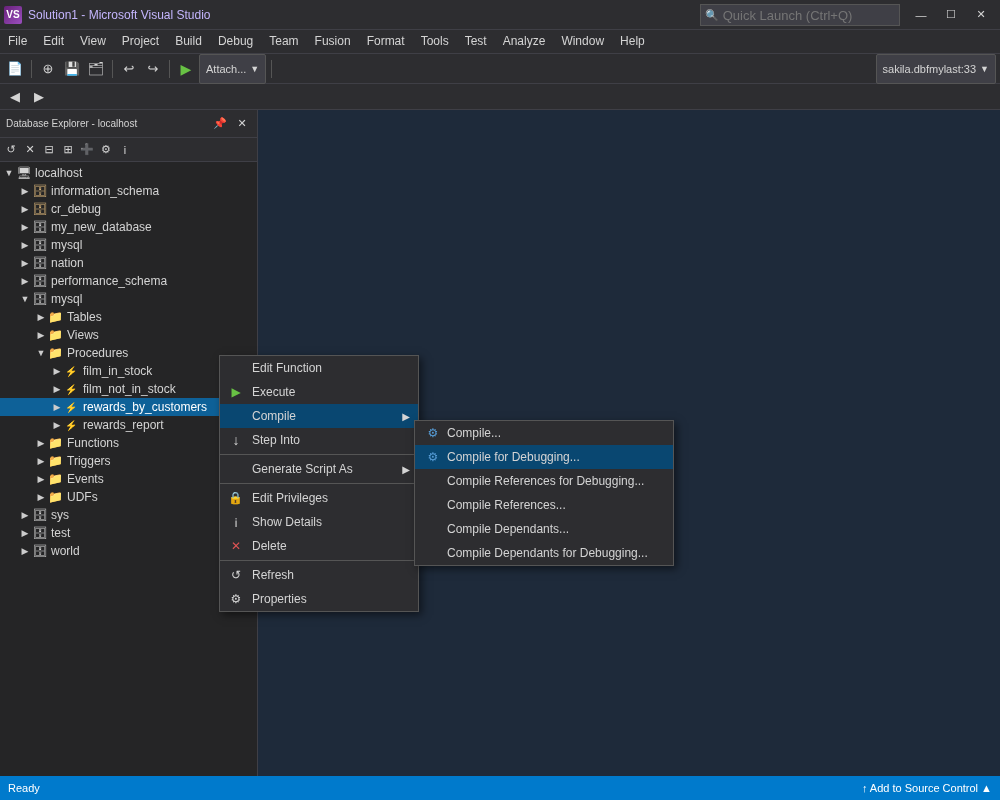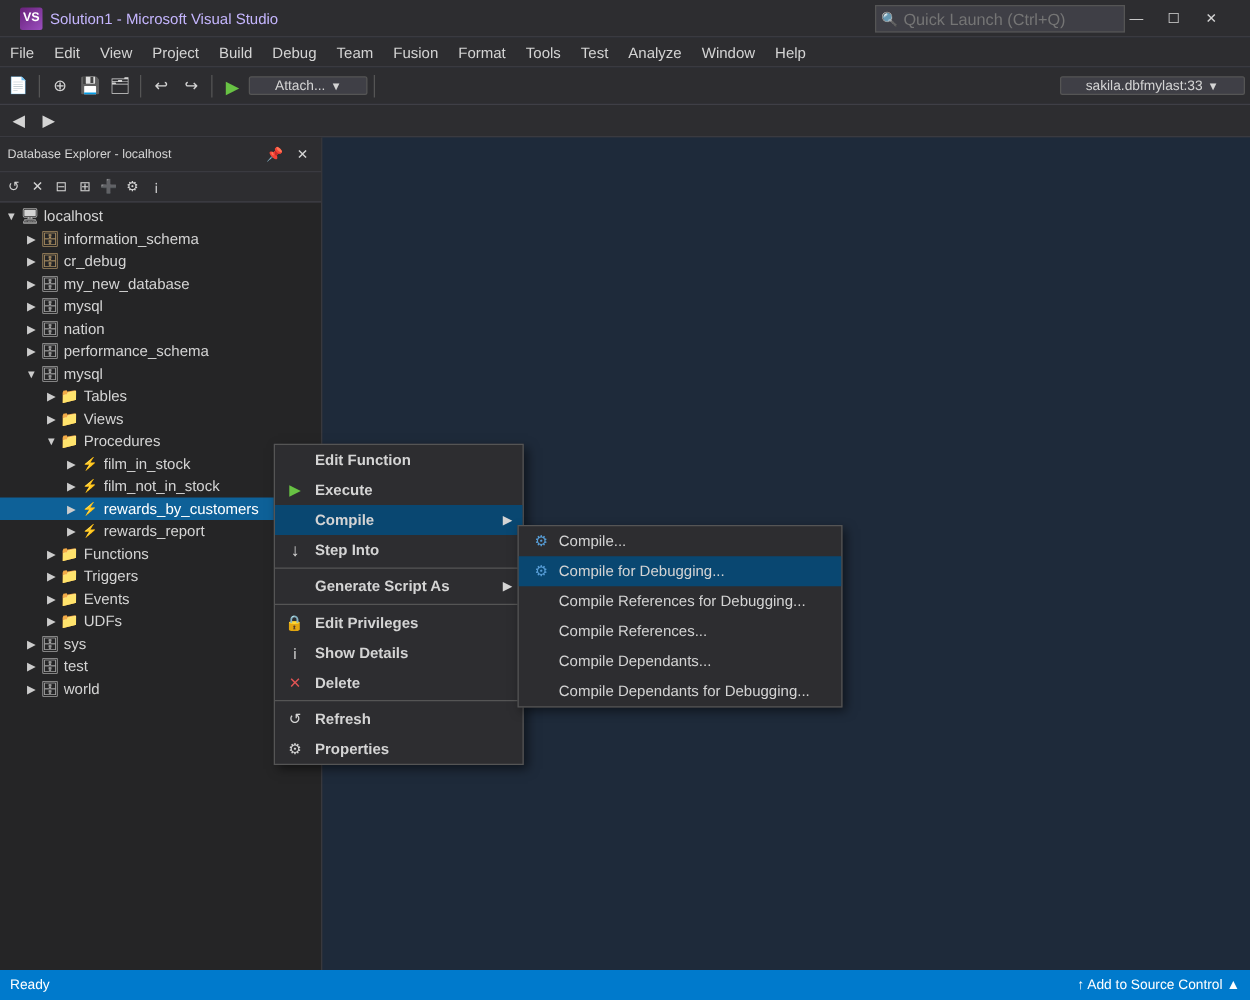--- a/index.html
+++ b/index.html
@@ -13,21 +13,21 @@
       color: #d4d4d4;
       user-select: none;
     }
 
     
     #title-bar {
       height: 30px;
       background: #2d2d30;
       display: flex;
       align-items: center;
-      padding: 0 16px;
+      padding: 0 4px;
       gap: 6px;
       border-bottom: 1px solid #3f3f46;
     }
     #title-bar .app-icon {
       width: 18px; height: 18px;
       background: linear-gradient(135deg, #68217a, #9b4fbf);
       border-radius: 2px;
       display: flex; align-items: center; justify-content: center;
       font-size: 10px; font-weight: bold; color: white;
       flex-shrink: 0;
@@ -62,21 +62,21 @@
     #search-area input {
       background: transparent; border: none; outline: none;
       color: #d4d4d4; font-size: 13px; flex: 1;
     }
 
     
     #menu-bar {
       height: 24px;
       background: #2d2d30;
       display: flex;
-      align-items: center;
+      align-items: flex-end;
       border-bottom: 1px solid #3f3f46;
     }
     .menu-item {
       padding: 2px 8px;
       cursor: pointer;
       font-size: 12px;
       color: #d4d4d4;
       height: 24px;
       display: flex; align-items: center;
     }
@@ -92,23 +92,23 @@
       gap: 2px;
     }
     .tb-btn {
       width: 22px; height: 22px;
       display: flex; align-items: center; justify-content: center;
       cursor: pointer; color: #d4d4d4; font-size: 13px;
       border-radius: 2px;
     }
     .tb-sep { width: 1px; height: 18px; background: #555; margin: 0 3px; }
     .tb-dropdown {
-      height: 15px; background: #3f3f46; border: 1px solid #555;
+      height: 30px; background: #3f3f46; border: 1px solid #555;
       color: #d4d4d4; font-size: 11px; display: flex; align-items: center;
-      padding: 0 20px; gap: 4px; cursor: pointer; border-radius: 2px;
+      padding: 0 6px; gap: 4px; cursor: pointer; border-radius: 2px;
     }
 
     
     #toolbar2 {
       height: 26px;
       background: #2d2d30;
       display: flex;
       align-items: center;
       padding: 0 4px;
       border-bottom: 1px solid #3f3f46;
@@ -220,21 +220,21 @@
       color: #d4d4d4;
       font-size: 12px;
       white-space: nowrap;
     }
     .ctx-item.highlighted { background: #094771; }
     .ctx-icon {
       width: 16px; height: 16px;
       display: flex; align-items: center; justify-content: center;
       font-size: 12px; flex-shrink: 0;
     }
-    .ctx-label { flex: 1; font-weight: bold; }
+    .ctx-label { flex: 1; }
     .ctx-arrow { font-size: 10px; margin-left: auto; }
     .ctx-sep {
       height: 1px;
       background: #555;
       margin: 2px 0;
     }
 
     
     .sub-menu {
       position: absolute;

